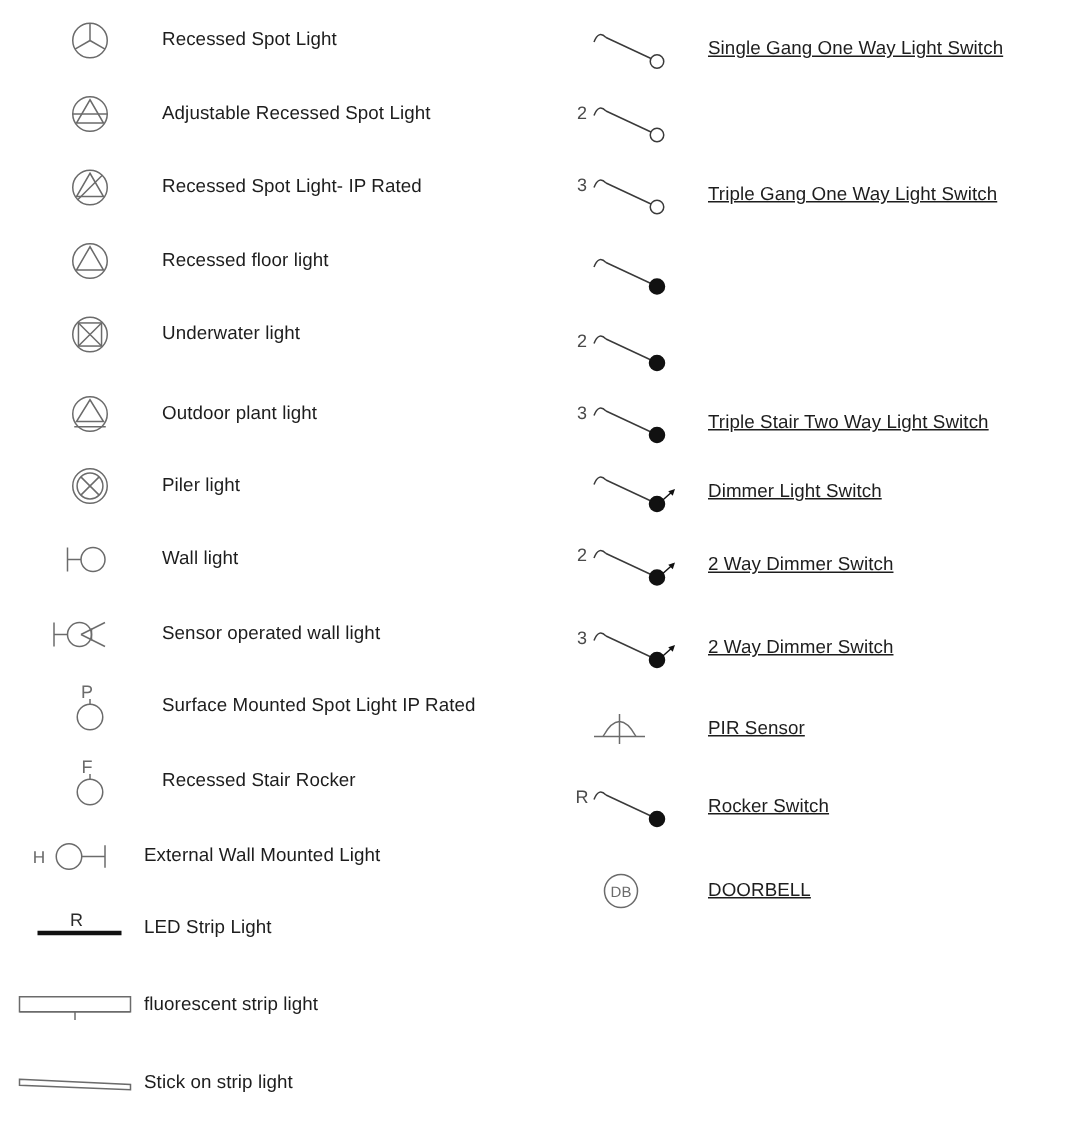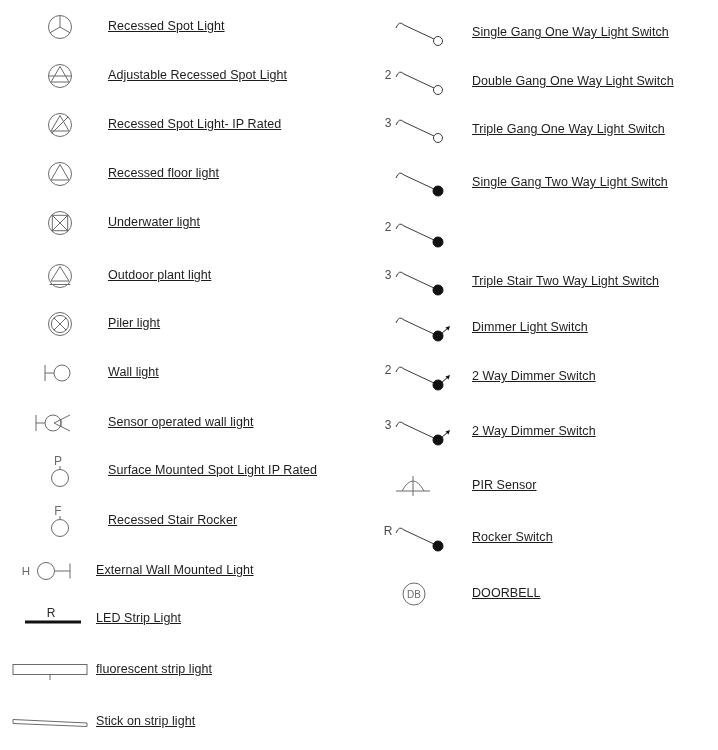--- a/index.html
+++ b/index.html
@@ -46,21 +46,21 @@
   }
   .sym svg { display: block; overflow: visible; }
   .label {
     font-size: 12.5px;
     line-height: 1.2;
     letter-spacing: 0.005em;
     color: #1d1d1d;
     white-space: nowrap;
   }
   .col-left .sym  { margin-left: 24px; }
-  .col-left .label { margin-left: 12px; text-decoration: underline; }
+  .col-left .label { margin-left: 12px; }
   .col-right .sym { margin-left: 8px; }
   .col-right .label { margin-left: 12px; text-decoration: underline; }
 </style>
 </head>
 <body>
 
 <div class="legend">
 
   <div class="column col-left">
 
@@ -249,21 +249,20 @@
 
     <div class="row" style="top:57px">
       <div class="sym" style="width:82px;min-width:82px">
         <svg width="74" height="34" viewBox="0 0 74 34">
           <text x="6" y="14" font-family="Liberation Sans, sans-serif" font-size="12" fill="#4a4a4a" text-anchor="middle">2</text>
           <path d="M14 12 Q17 4 22 9" fill="none" stroke="#3a3a3a" stroke-width="1"></path>
           <line x1="22" y1="9" x2="52" y2="23" stroke="#3a3a3a" stroke-width="1"></line>
           <circle cx="56" cy="25" r="4.5" fill="#ffffff" stroke="#3a3a3a" stroke-width="1"></circle>
         </svg>
       </div>
-      <div class="label">Double Gang One Way Light Switch</div>
     </div>
 
     <div class="row" style="top:105px">
       <div class="sym" style="width:82px;min-width:82px">
         <svg width="74" height="34" viewBox="0 0 74 34">
           <text x="6" y="14" font-family="Liberation Sans, sans-serif" font-size="12" fill="#4a4a4a" text-anchor="middle">3</text>
           <path d="M14 12 Q17 4 22 9" fill="none" stroke="#3a3a3a" stroke-width="1"></path>
           <line x1="22" y1="9" x2="52" y2="23" stroke="#3a3a3a" stroke-width="1"></line>
           <circle cx="56" cy="25" r="4.5" fill="#ffffff" stroke="#3a3a3a" stroke-width="1"></circle>
         </svg>
@@ -273,21 +272,20 @@
 
     <div class="row" style="top:158px">
       <div class="sym" style="width:82px;min-width:82px">
         <svg width="74" height="34" viewBox="0 0 74 34">
           <text x="6" y="14" font-family="Liberation Sans, sans-serif" font-size="12" fill="#4a4a4a" text-anchor="middle"></text>
           <path d="M14 12 Q17 4 22 9" fill="none" stroke="#3a3a3a" stroke-width="1"></path>
           <line x1="22" y1="9" x2="52" y2="23" stroke="#3a3a3a" stroke-width="1"></line>
           <circle cx="56" cy="25" r="5" fill="#111111" stroke="#111111" stroke-width="1"></circle>
         </svg>
       </div>
-      <div class="label">Single Gang Two Way Light Switch</div>
     </div>
 
     <div class="row" style="top:209px">
       <div class="sym" style="width:82px;min-width:82px">
         <svg width="74" height="34" viewBox="0 0 74 34">
           <text x="6" y="14" font-family="Liberation Sans, sans-serif" font-size="12" fill="#4a4a4a" text-anchor="middle">2</text>
           <path d="M14 12 Q17 4 22 9" fill="none" stroke="#3a3a3a" stroke-width="1"></path>
           <line x1="22" y1="9" x2="52" y2="23" stroke="#3a3a3a" stroke-width="1"></line>
           <circle cx="56" cy="25" r="5" fill="#111111" stroke="#111111" stroke-width="1"></circle>
         </svg>

